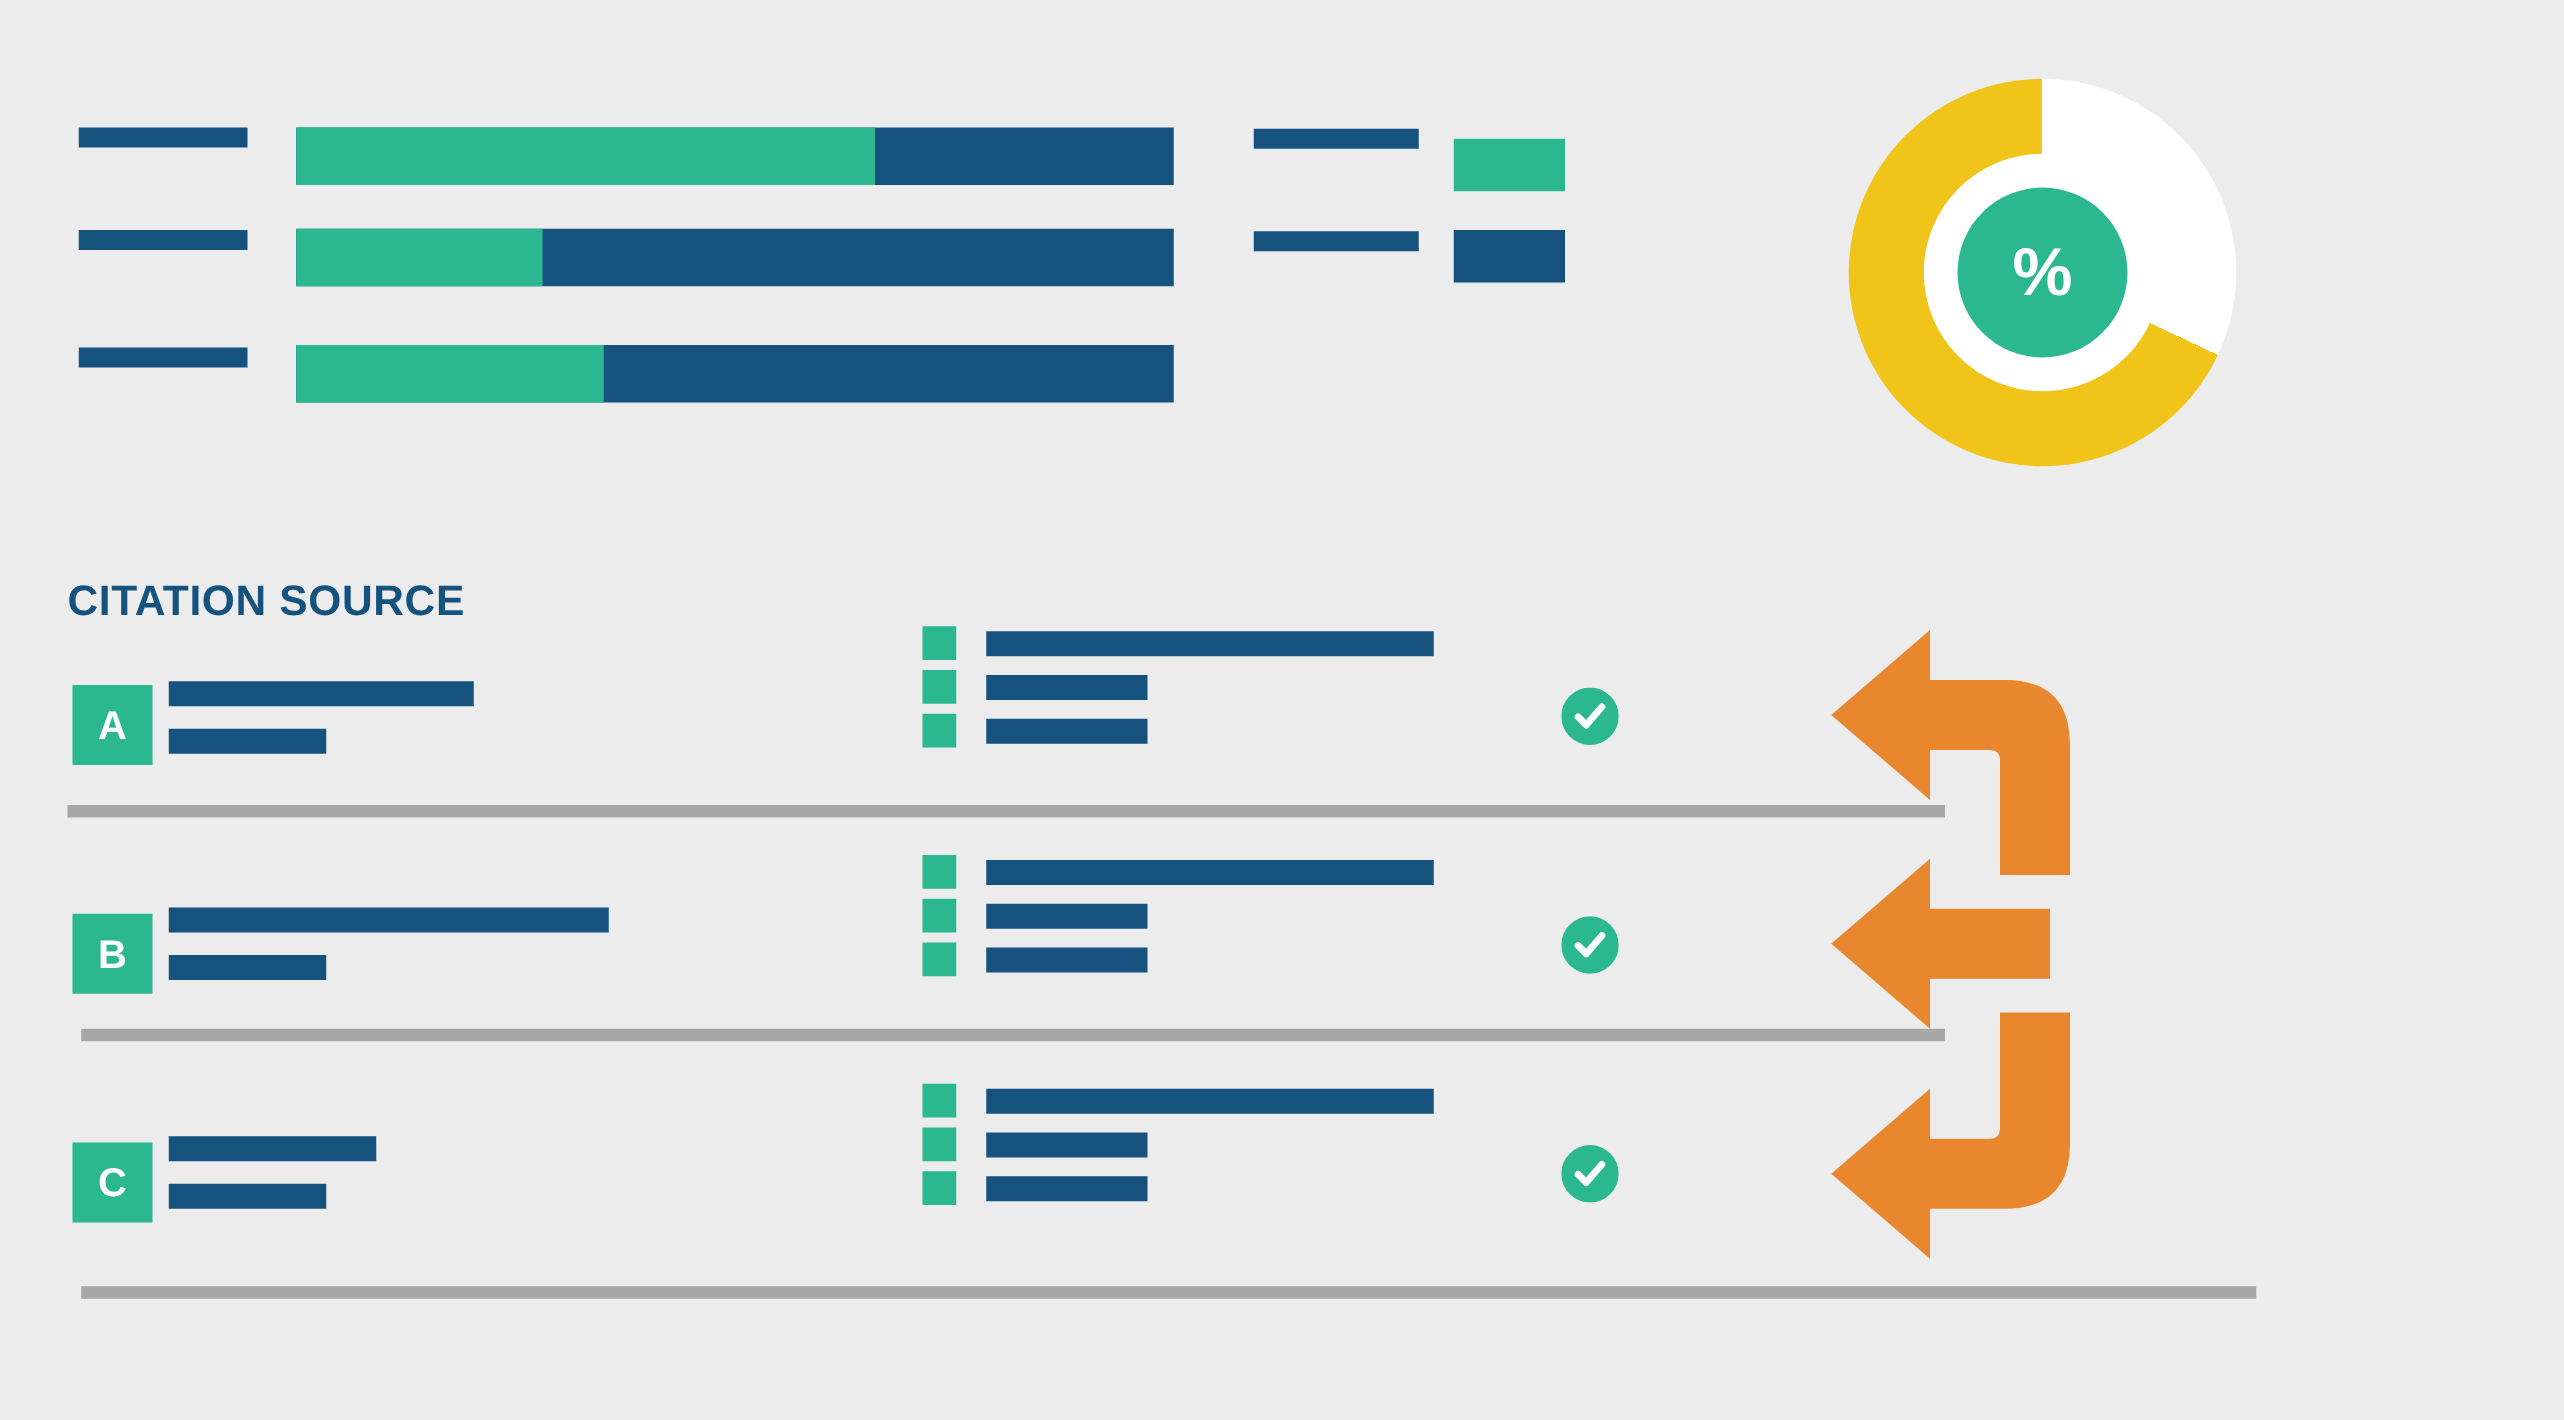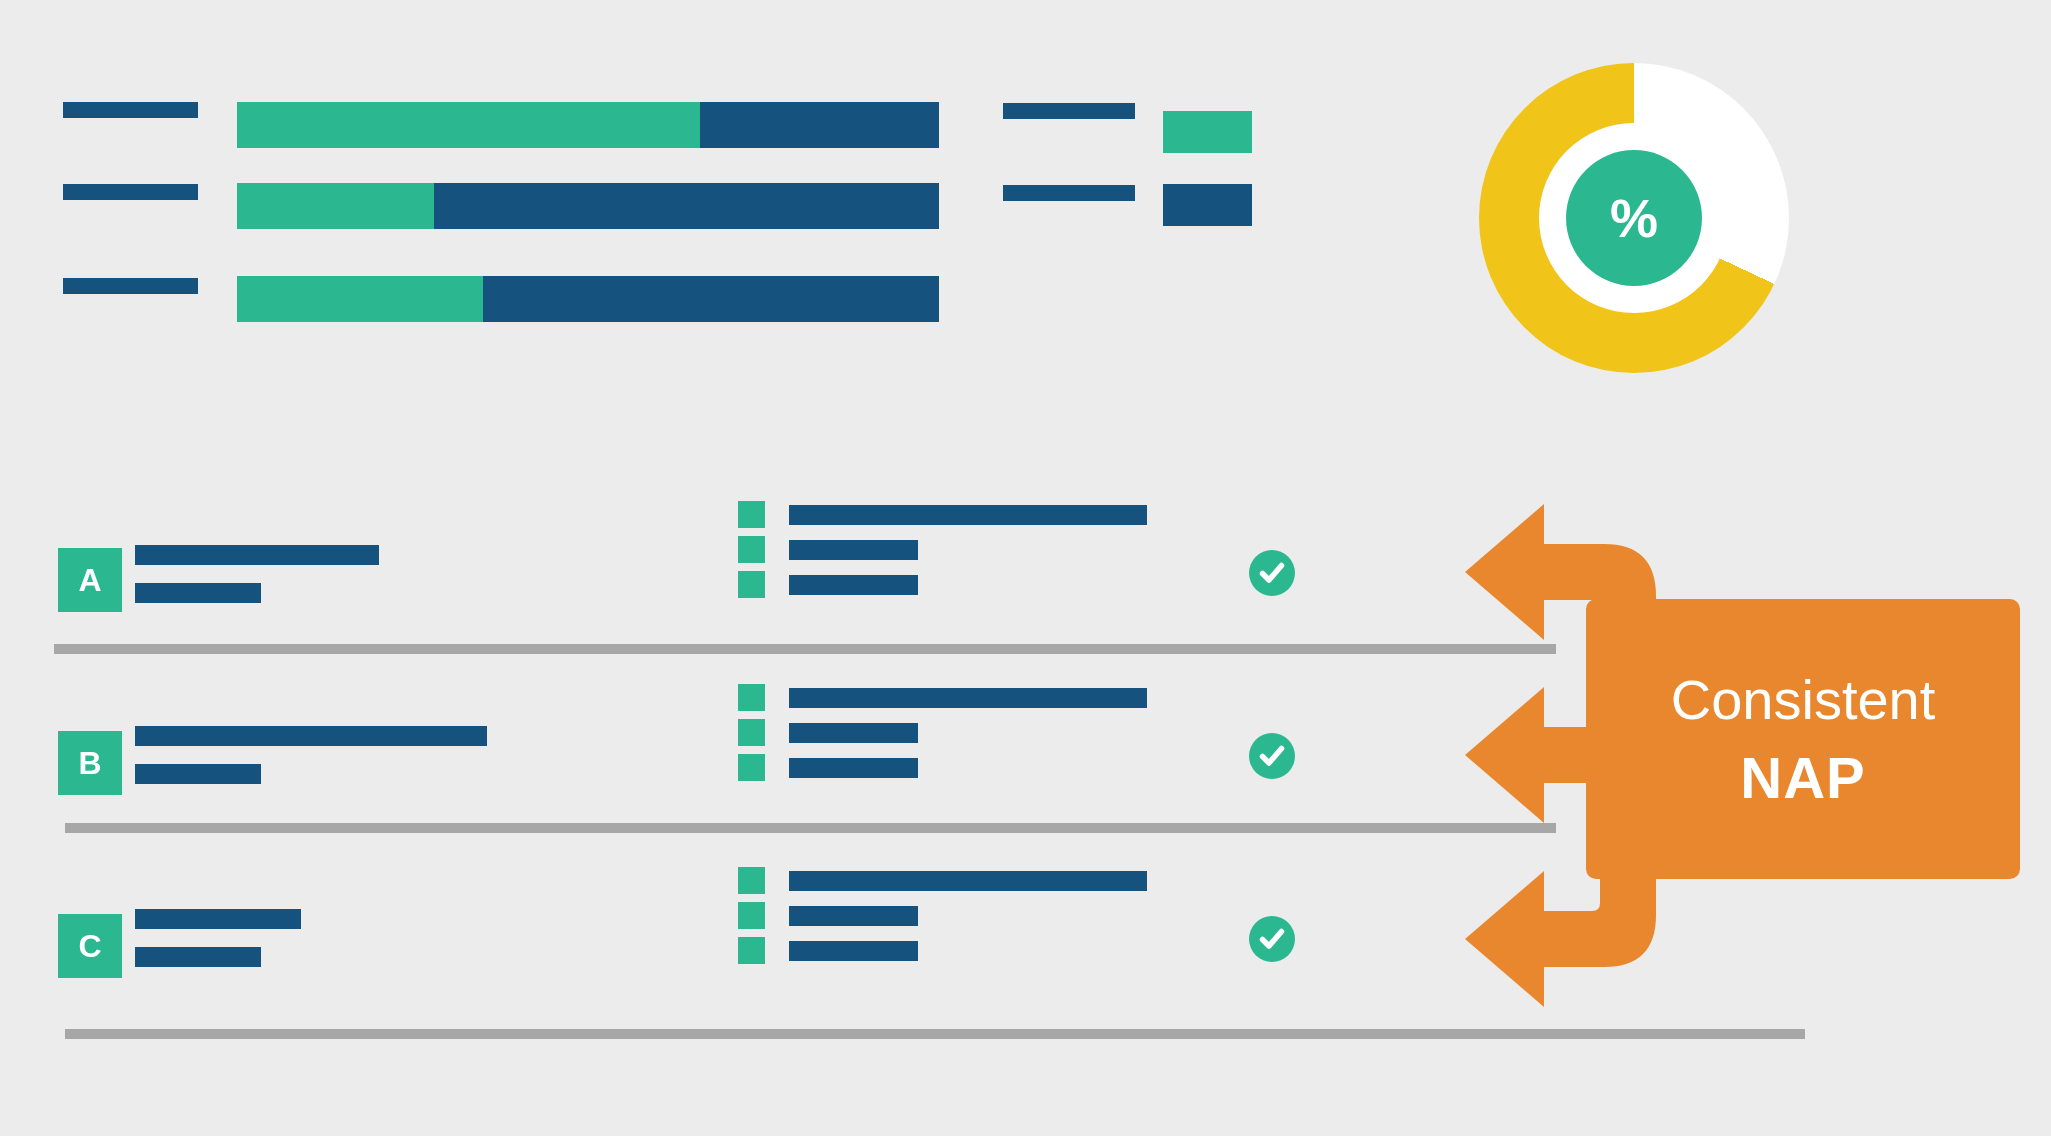--- a/index.html
+++ b/index.html
@@ -82,20 +82,21 @@
   <div class="dash" style="left:1003px;top:185px;width:132px"></div>
   <div class="swatch navy-bg" style="left:1163px;top:184px"></div>
 
   <div class="donut" style="background: conic-gradient(#fff 0deg 115.2deg, var(--yellow) 115.2deg 360deg);">
     <div class="donut-hole"></div>
     <div class="donut-center">
       <span>%</span>
     </div>
   </div>
 
+  <div class="citation-heading">CITATION SOURCE</div>
 
   <div class="badge" style="left:58px;top:548px">
     <span>A</span>
   </div>
   <div class="tbar" style="left:135px;top:545px;width:244px"></div>
   <div class="tbar" style="left:135px;top:583px;width:126px"></div>
   <div class="sq" style="left:738px;top:501px"></div>
   <div class="tbar" style="left:789px;top:505px;width:358px"></div>
   <div class="sq" style="left:738px;top:536px"></div>
   <div class="tbar" style="left:789px;top:540px;width:129px"></div>
@@ -149,18 +150,14 @@
     <g>
       <polygon class="arrow" points="1465,755 1544,687 1544,823"></polygon>
       <rect class="arrow" x="1540" y="727" width="100" height="56"></rect>
     </g>
     <g>
       <polygon class="arrow" points="1465,939 1544,871 1544,1007"></polygon>
       <path class="arrow" d="M 1540 967 L 1604 967 Q 1656 967 1656 915 L 1656 810 L 1600 810 L 1600 903 Q 1600 911 1592 911 L 1540 911 Z"></path>
     </g>
   </svg>
 
-  <div class="callout">
-    <div class="callout-line1">Consistent</div>
-    <div class="callout-line2">NAP</div>
-  </div>
 
 </div>
 
 </body></html>

